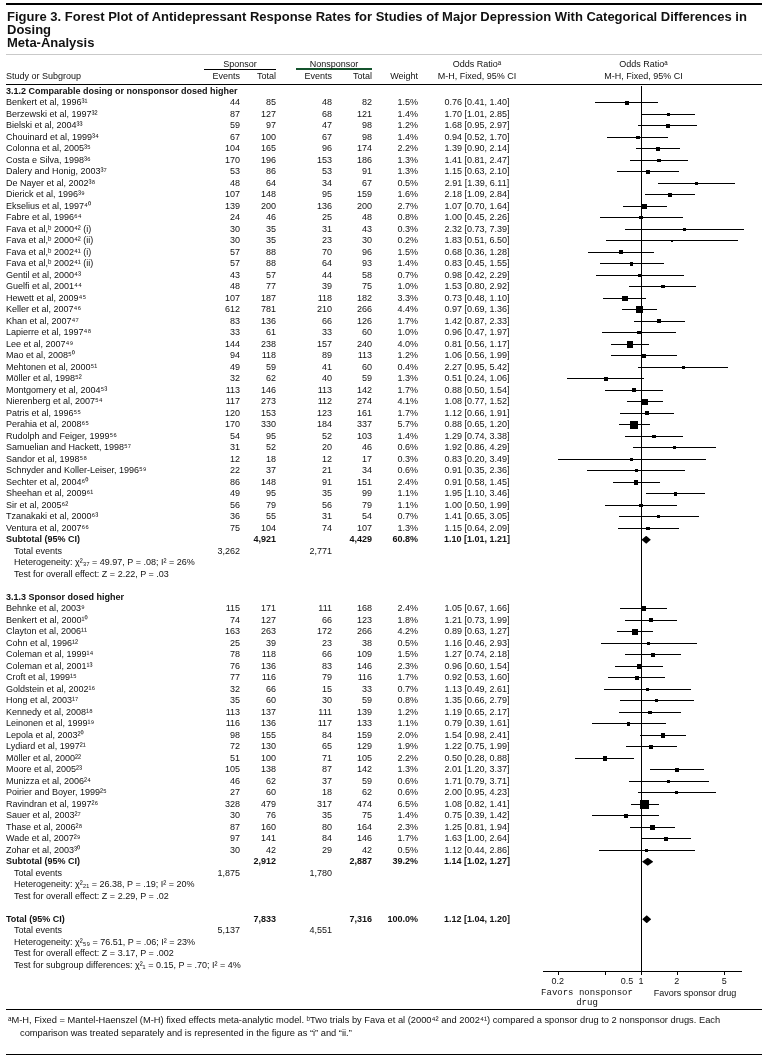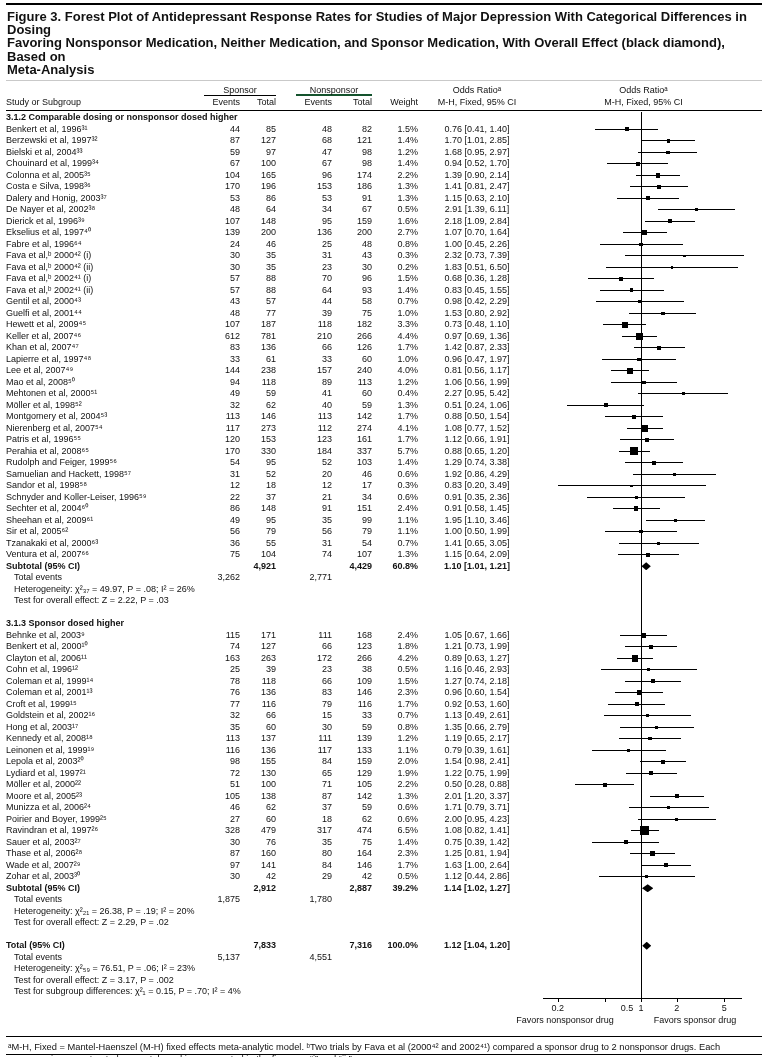--- a/index.html
+++ b/index.html
@@ -45,21 +45,20 @@
   .botrule{position:absolute;left:6px;right:6px;bottom:2px;border-top:1px solid #000;}
 </style>
 </head>
 <body>
 
 <div class="fig">
   <div class="toprule"></div>
 
   <div class="title">
     <div>Figure 3. Forest Plot of Antidepressant Response Rates for Studies of Major Depression With Categorical Differences in Dosing</div>
-    <div>Favoring Nonsponsor Medication, Neither Medication, and Sponsor Medication, With Overall Effect (black diamond), Based on</div>
     <div>Meta-Analysis</div>
   </div>
   <div class="titlerule"></div>
 
   <div class="hdr">
     <div class="hrow">
       <div class="cell g-study"></div>
       <div class="cell g-sp">Sponsor</div>
       <div class="cell g-gap"></div>
       <div class="cell g-ns">Nonsponsor</div>
@@ -951,20 +950,20 @@
       <div class="tick" style="left: 551.823px;"></div>
       <div class="ticklab" style="left: 551.823px;">0.2</div>
       <div class="tick" style="left: 599.177px;"></div>
       <div class="ticklab" style="left: 621px;">0.5</div>
       <div class="tick" style="left: 635px;"></div>
       <div class="ticklab" style="left: 635px;">1</div>
       <div class="tick" style="left: 670.823px;"></div>
       <div class="ticklab" style="left: 670.823px;">2</div>
       <div class="tick" style="left: 718.177px;"></div>
       <div class="ticklab" style="left: 718.177px;">5</div>
-      <div class="fav" style="left: 508px; width: 102px;">Favors nonsponsor drug</div>
+      <div class="fav" style="left: 530px; width: 102px; font-family: Liberation Mono, monospace;">Favors nonsponsor drug</div>
       <div class="fav" style="left: 638px; width: 102px;">Favors sponsor drug</div>
     </div>
 
   <div class="footrule"></div>
   <div class="foot">ᵃM-H, Fixed = Mantel-Haenszel (M-H) fixed effects meta-analytic model.  ᵇTwo trials by Fava et al (2000⁴² and 2002⁴¹) compared a sponsor drug to 2 nonsponsor drugs. Each comparison was treated separately and is represented in the figure as “i” and “ii.”</div>
   <div class="botrule"></div>
 </div>
 
 </body></html>

